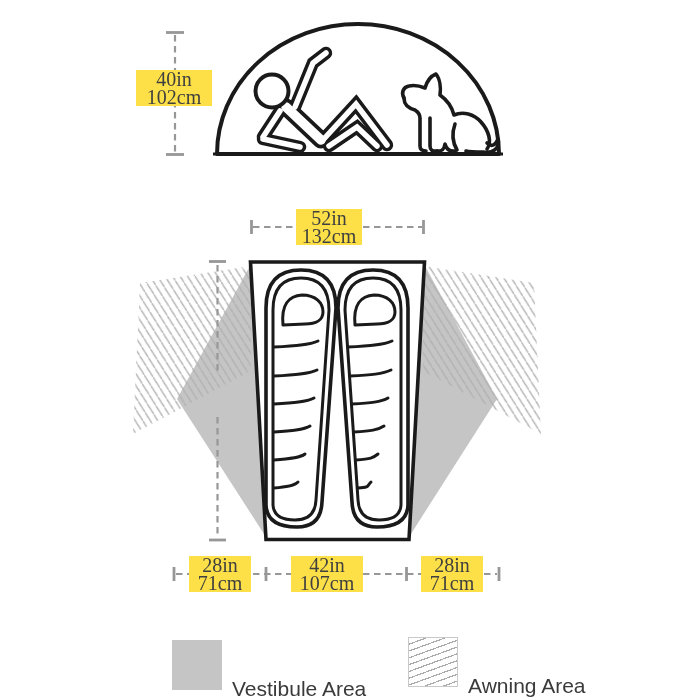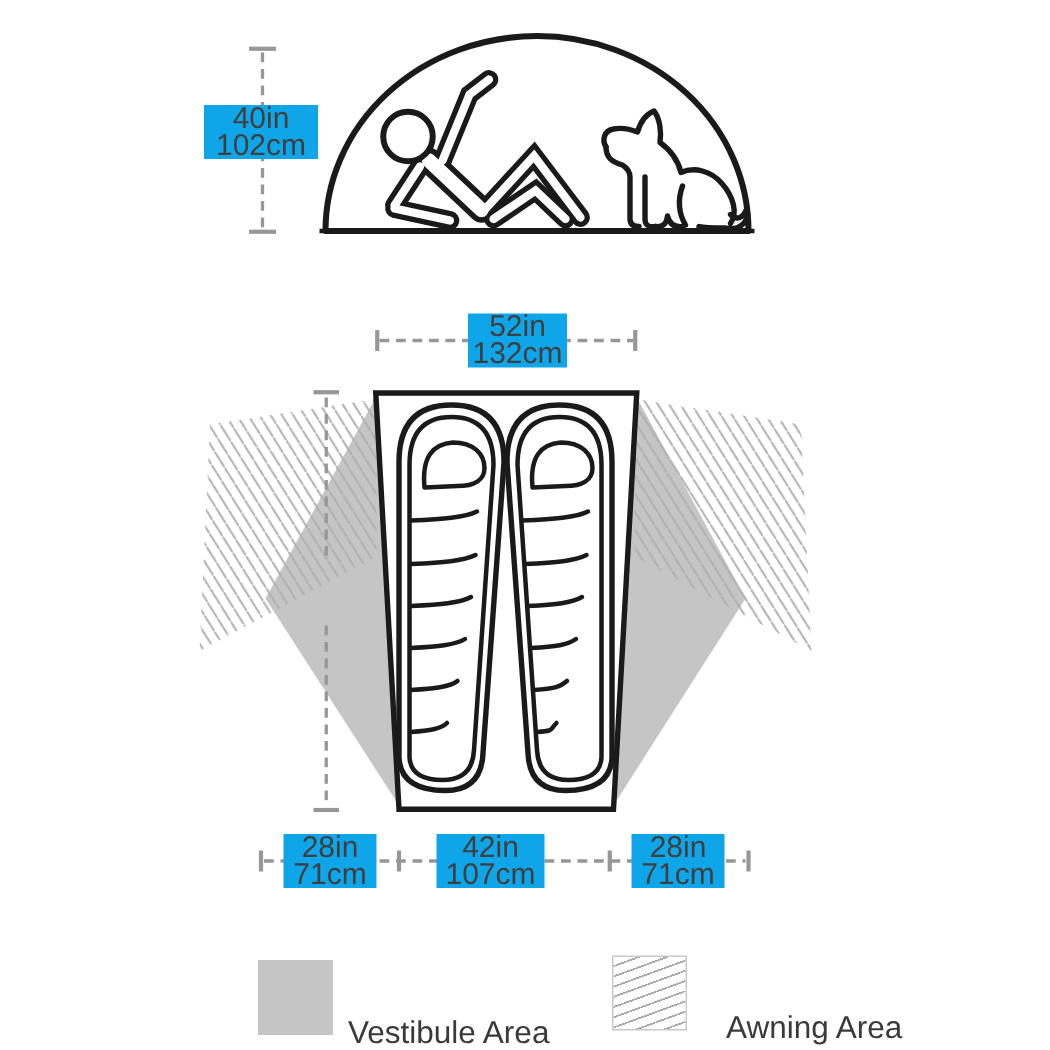--- a/index.html
+++ b/index.html
@@ -6,21 +6,21 @@
   .stage{
     position:relative;width:700px;height:700px;background:#ffffff;
     font-family:"Liberation Sans","DejaVu Sans",sans-serif;overflow:hidden;
   }
   .stage svg{position:absolute;left:0;top:0;}
   .dim-label{
     position:absolute;text-align:center;color:#3f3f3f;
     font-size:20px;line-height:18px;font-weight:500;letter-spacing:0;
     white-space:nowrap;
   }
-  .dim-label.bg{background:#0ea5e9;}
+  .dim-label.bg{background:#fde047;font-family:Liberation Serif, serif;}
   .legend{position:absolute;left:0;top:626px;width:700px;height:56px;}
   .legend-item{position:absolute;display:flex;align-items:center;}
   .legend-swatch{width:50px;height:50px;flex:0 0 auto;}
   .swatch-vestibule{background:#c5c5c5;}
   .swatch-awning{
     background:#ffffff;border:1px solid #c9c9c9;box-sizing:border-box;
     background-image:repeating-linear-gradient(160deg,
       rgba(0,0,0,0) 0px, rgba(0,0,0,0) 5.2px,
       #ababab 5.2px, #ababab 6.4px);
   }
@@ -140,21 +140,21 @@
         <line x1="499" y1="567" x2="499" y2="581" stroke-width="2.8"></line>
       </g>
     </g>
   </svg>
 
   <div class="dim-label bg" style="left:136px;top:70px;width:76px;">
     <div>40in</div>
     <div>102cm</div>
   </div>
 
-  <div class="dim-label bg" style="left:312px;top:209px;width:66px;">
+  <div class="dim-label bg" style="left:296px;top:209px;width:66px;">
     <div>52in</div>
     <div>132cm</div>
   </div>
 
 
   <div class="dim-label bg" style="left:189px;top:556px;width:62px;">
     <div>28in</div>
     <div>71cm</div>
   </div>
 
@@ -166,19 +166,19 @@
   <div class="dim-label bg" style="left:421px;top:556px;width:62px;">
     <div>28in</div>
     <div>71cm</div>
   </div>
 
   <div class="legend">
     <div class="legend-item" style="left:172px;top:3px;">
       <div class="legend-swatch swatch-vestibule"></div>
       <div class="legend-text">Vestibule Area</div>
     </div>
-    <div class="legend-item" style="left:408px;top:0;gap:16px;">
+    <div class="legend-item" style="left:408px;top:0;">
       <div class="legend-swatch swatch-awning"></div>
       <div class="legend-text">Awning Area</div>
     </div>
   </div>
 
 </div>
 
 </body></html>

